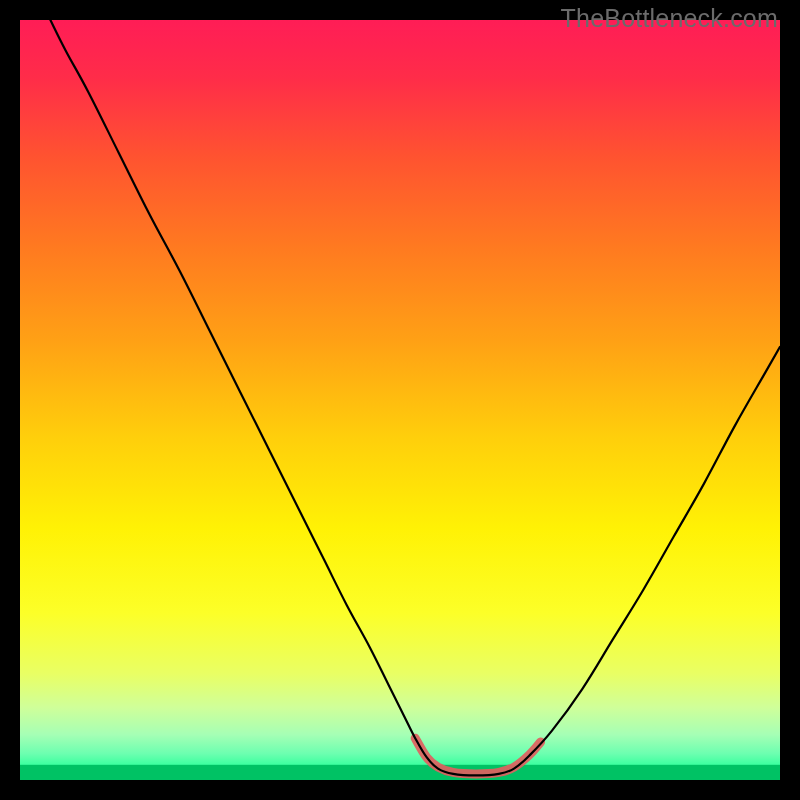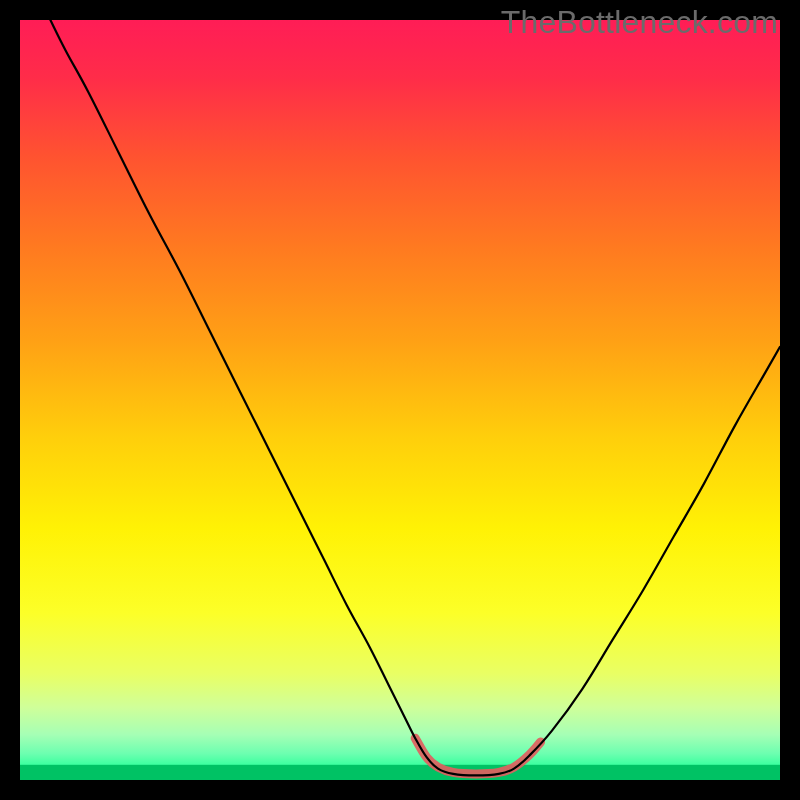--- a/index.html
+++ b/index.html
@@ -23,21 +23,21 @@
     display: block;
     position: absolute;
     left: 0;
     top: 0;
   }
   .watermark {
     position: absolute;
     top: 4px;
     right: 22px;
     color: #6b6b6b;
-    font-size: 32px;
+    font-size: 25px;
     font-weight: 400;
     letter-spacing: 0.2px;
     margin-left: 16px;
   }
 </style>
 </head>
 <body>
 
 <div class="frame">
   <svg id="plot-svg" width="760" height="760" viewBox="0 0 760 760" preserveAspectRatio="none">

